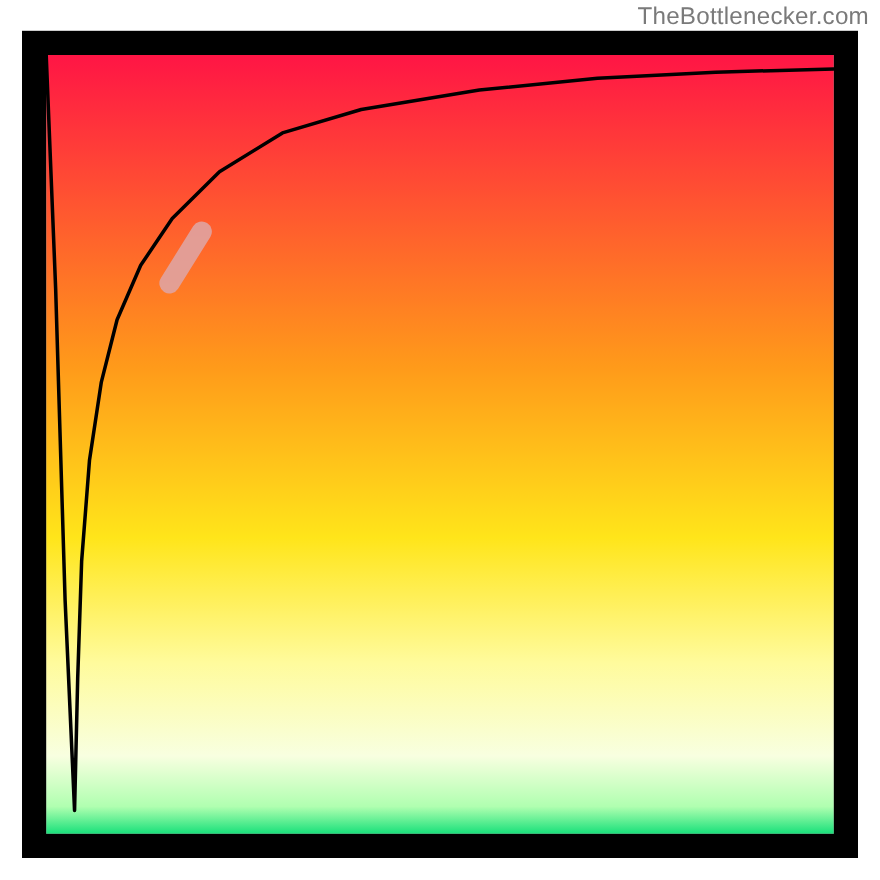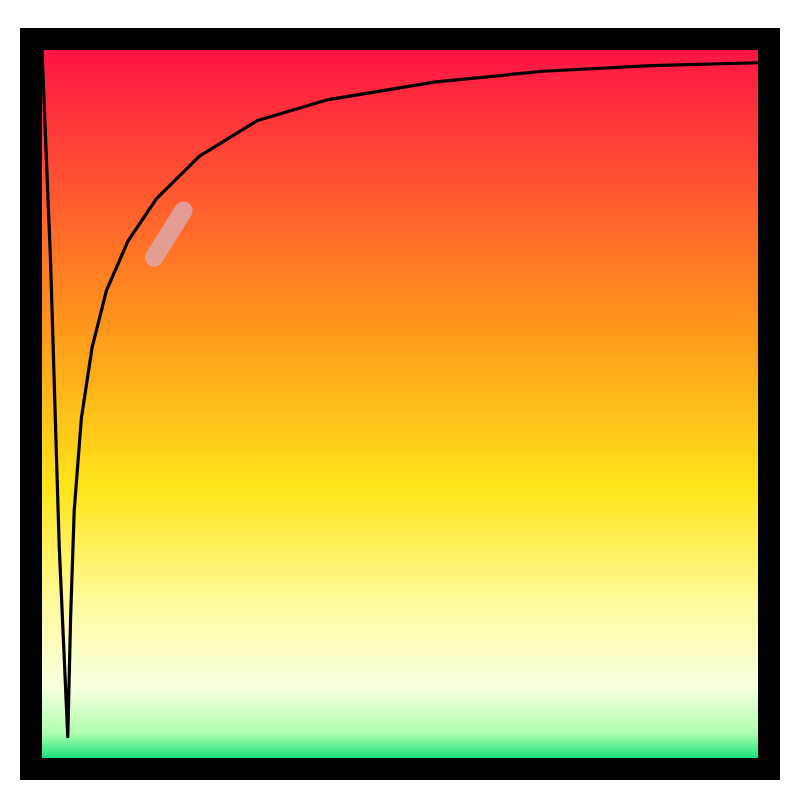--- a/index.html
+++ b/index.html
@@ -23,20 +23,21 @@
     font-weight: 400;
     color: #7a7a7a;
     letter-spacing: 0.2px;
   }
   svg { display: block; }
 </style>
 </head>
 <body>
 
 <div class="wrap">
+  <div class="watermark">TheBottlenecker.com</div>
   <svg width="800" height="800" viewBox="0 0 800 800">
       <defs>
         <linearGradient id="bg-grad" x1="0" y1="0" x2="0" y2="1">
           <stop offset="0%" stop-color="#ff1545"></stop>
           <stop offset="40%" stop-color="#ff9a1a"></stop>
           <stop offset="62%" stop-color="#ffe51a"></stop>
           <stop offset="78%" stop-color="#fffb9c"></stop>
           <stop offset="90%" stop-color="#f8ffe0"></stop>
           <stop offset="96.5%" stop-color="#b0ffb0"></stop>
           <stop offset="100%" stop-color="#18e07a"></stop>

